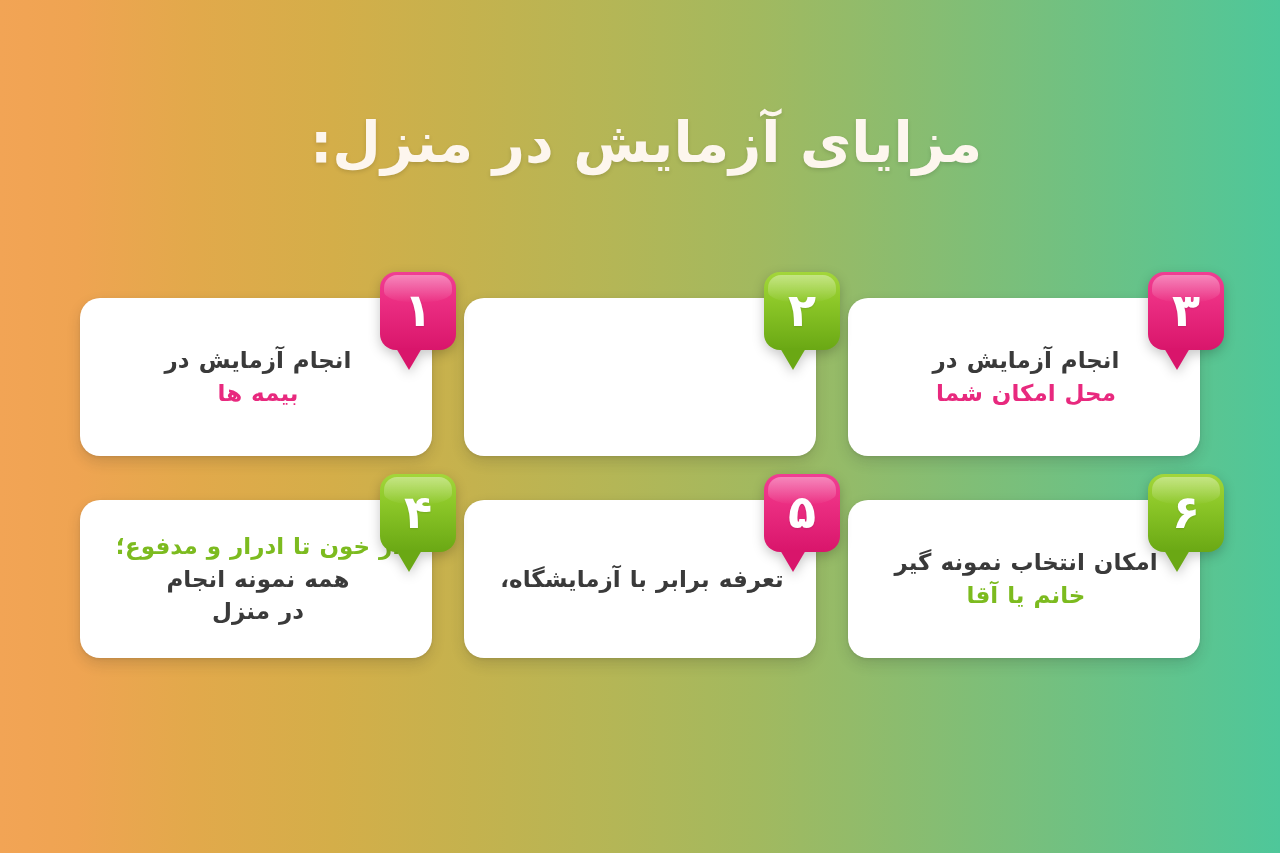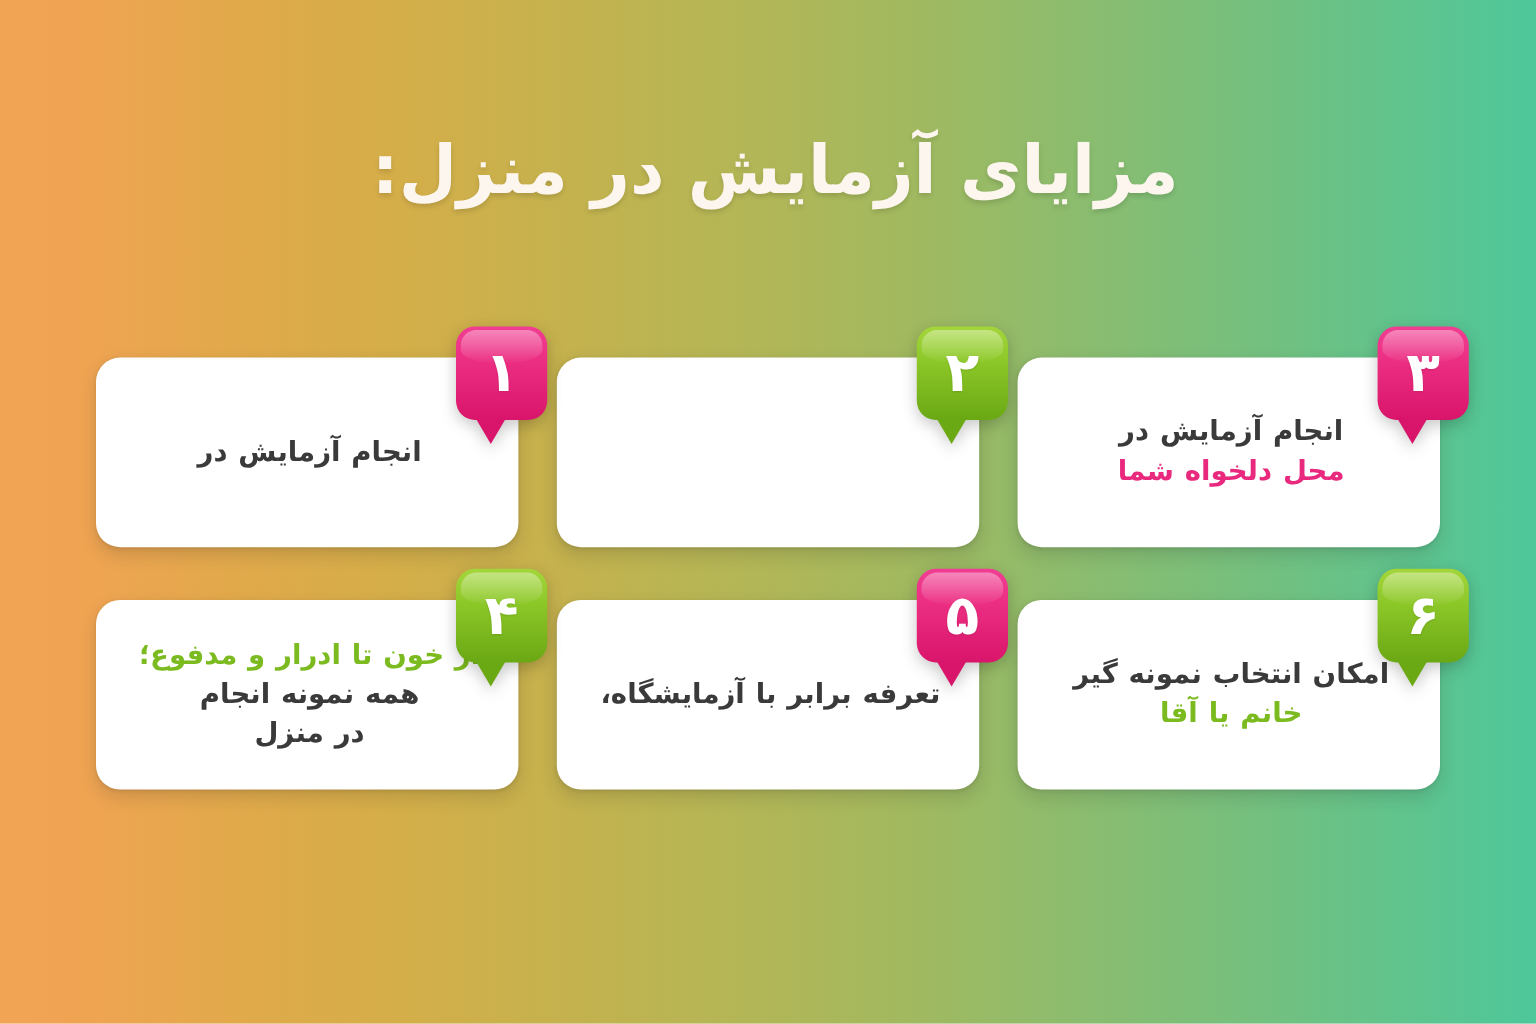--- a/index.html
+++ b/index.html
@@ -162,41 +162,42 @@
 <div class="grid">
 
   <div class="card">
     <div class="badge pink">
       <span class="gloss"></span>
       <span class="num">۳</span>
       <span class="tail"></span>
     </div>
     <div class="card-text">
       <span class="line-dark">انجام آزمایش در</span>
-      <span class="line-pink">محل دلخواه شما</span>
+      <span class="line-pink">محل امکان شما</span>
 
     </div>
   </div>
 
   <div class="card">
     <div class="badge green">
       <span class="gloss"></span>
       <span class="num">۲</span>
       <span class="tail"></span>
     </div>
   </div>
 
   <div class="card">
     <div class="badge pink">
       <span class="gloss"></span>
       <span class="num">۱</span>
       <span class="tail"></span>
     </div>
     <div class="card-text">
       <span class="line-dark">انجام آزمایش در</span>
+      <span class="line-pink">بیمه ها</span>
     </div>
   </div>
 
   <div class="card">
     <div class="badge green">
       <span class="gloss"></span>
       <span class="num">۶</span>
       <span class="tail"></span>
     </div>
     <div class="card-text">

